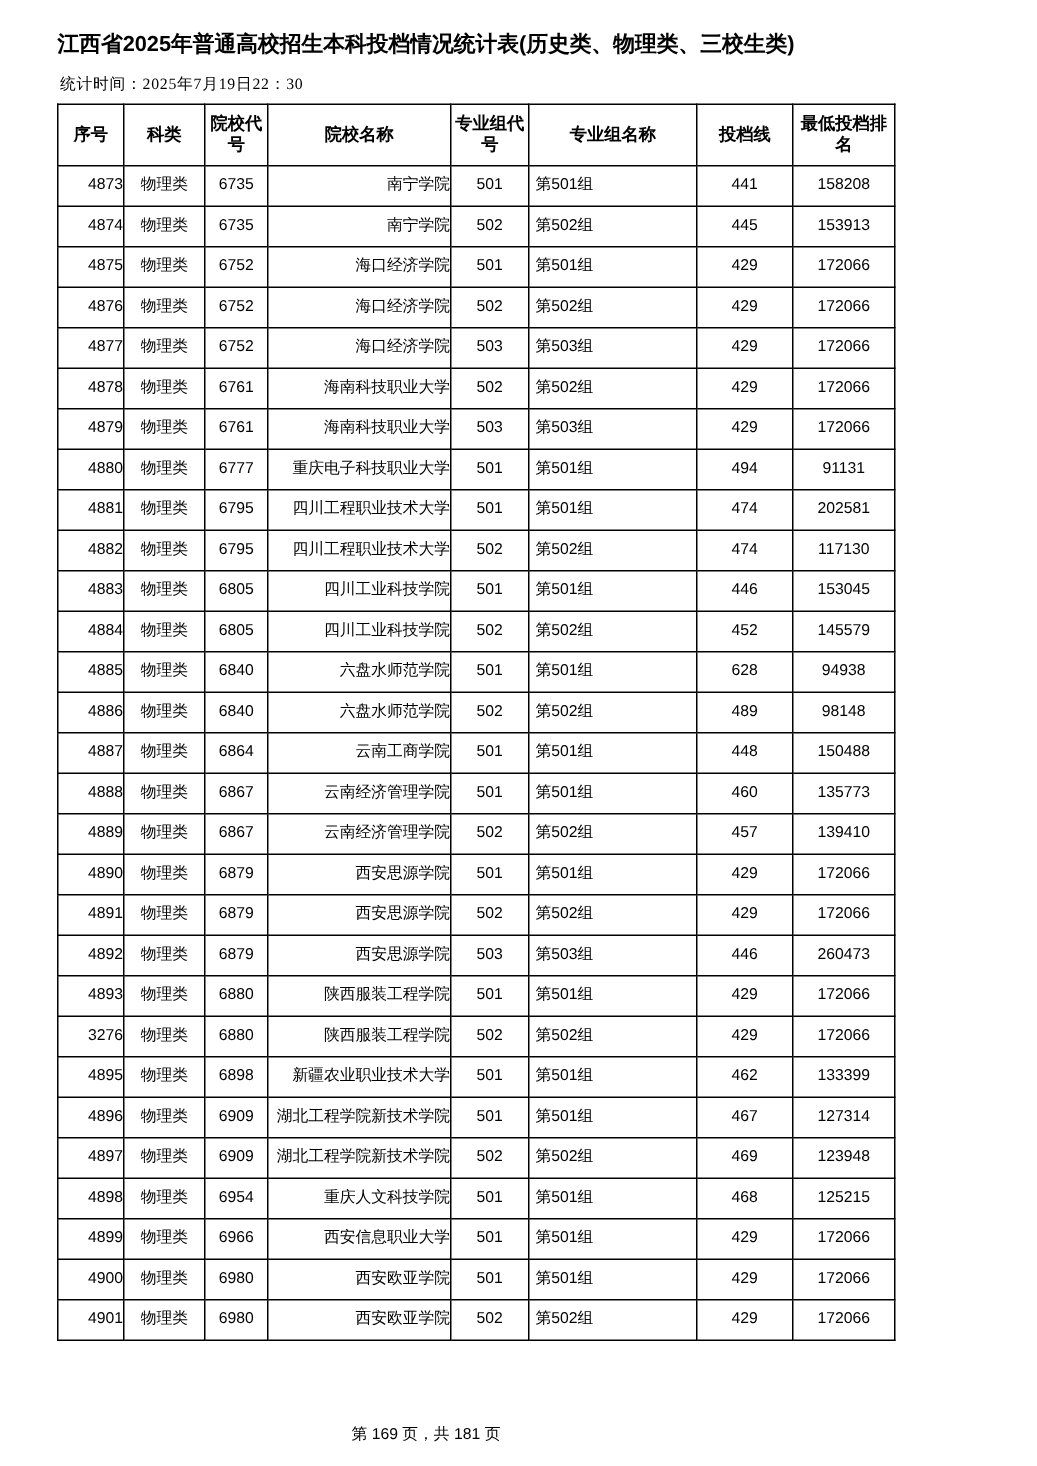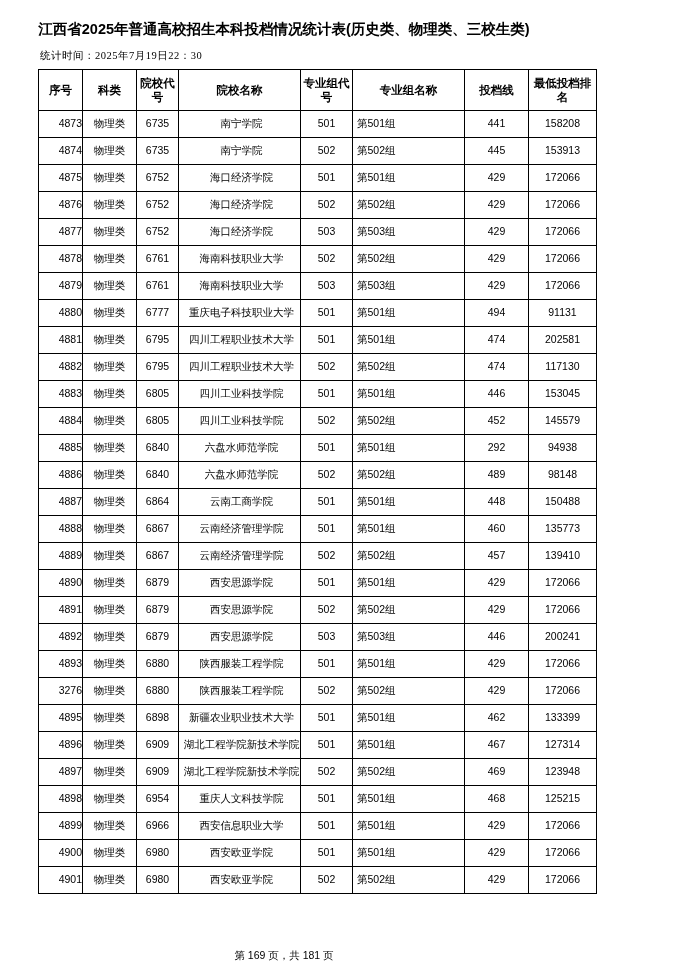--- a/index.html
+++ b/index.html
@@ -59,21 +59,21 @@
     vertical-align: middle;
     padding: 2px 1px;
   }
   table.main tbody td {
     height: 26px;
     vertical-align: middle;
   }
   .c-num { text-align: right; }
   .c-kelei { text-align: center; }
   .c-code { text-align: center; }
-  .c-name { text-align: center; padding-left: 4px !important; }
+  .c-name { text-align: right; padding-left: 4px !important; }
   .c-zycode { text-align: center; }
   .c-zyname { text-align: left; padding-left: 4px !important; }
   .c-score { text-align: center; }
   .c-rank { text-align: center; }
 
   col.w-num { width: 44px; }
   col.w-kelei { width: 54px; }
   col.w-code { width: 42px; }
   col.w-name { width: 122px; }
   col.w-zycode { width: 52px; }
@@ -245,21 +245,21 @@
           <td class="c-score">452</td>
           <td class="c-rank">145579</td>
         </tr>
         <tr>
           <td class="c-num">4885</td>
           <td class="c-kelei">物理类</td>
           <td class="c-code">6840</td>
           <td class="c-name">六盘水师范学院</td>
           <td class="c-zycode">501</td>
           <td class="c-zyname">第501组</td>
-          <td class="c-score">292</td>
+          <td class="c-score">628</td>
           <td class="c-rank">94938</td>
         </tr>
         <tr>
           <td class="c-num">4886</td>
           <td class="c-kelei">物理类</td>
           <td class="c-code">6840</td>
           <td class="c-name">六盘水师范学院</td>
           <td class="c-zycode">502</td>
           <td class="c-zyname">第502组</td>
           <td class="c-score">489</td>
@@ -316,21 +316,21 @@
           <td class="c-rank">172066</td>
         </tr>
         <tr>
           <td class="c-num">4892</td>
           <td class="c-kelei">物理类</td>
           <td class="c-code">6879</td>
           <td class="c-name">西安思源学院</td>
           <td class="c-zycode">503</td>
           <td class="c-zyname">第503组</td>
           <td class="c-score">446</td>
-          <td class="c-rank">200241</td>
+          <td class="c-rank">260473</td>
         </tr>
         <tr>
           <td class="c-num">4893</td>
           <td class="c-kelei">物理类</td>
           <td class="c-code">6880</td>
           <td class="c-name">陕西服装工程学院</td>
           <td class="c-zycode">501</td>
           <td class="c-zyname">第501组</td>
           <td class="c-score">429</td>
           <td class="c-rank">172066</td>

